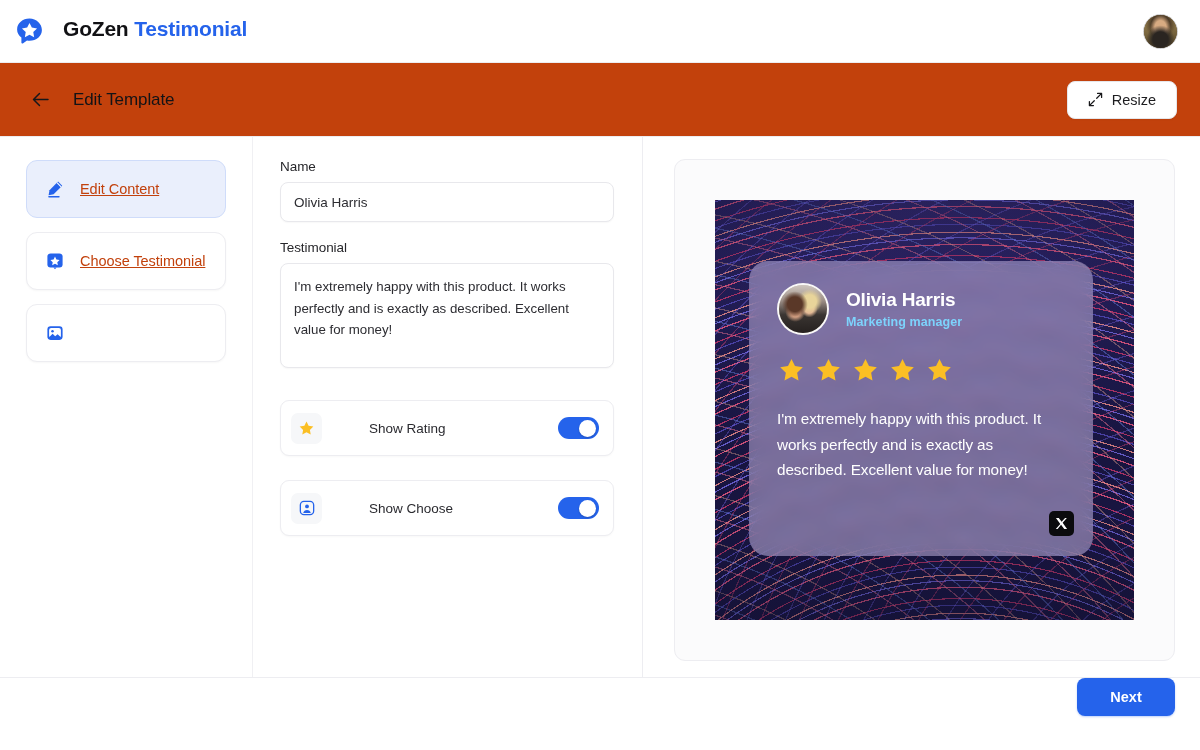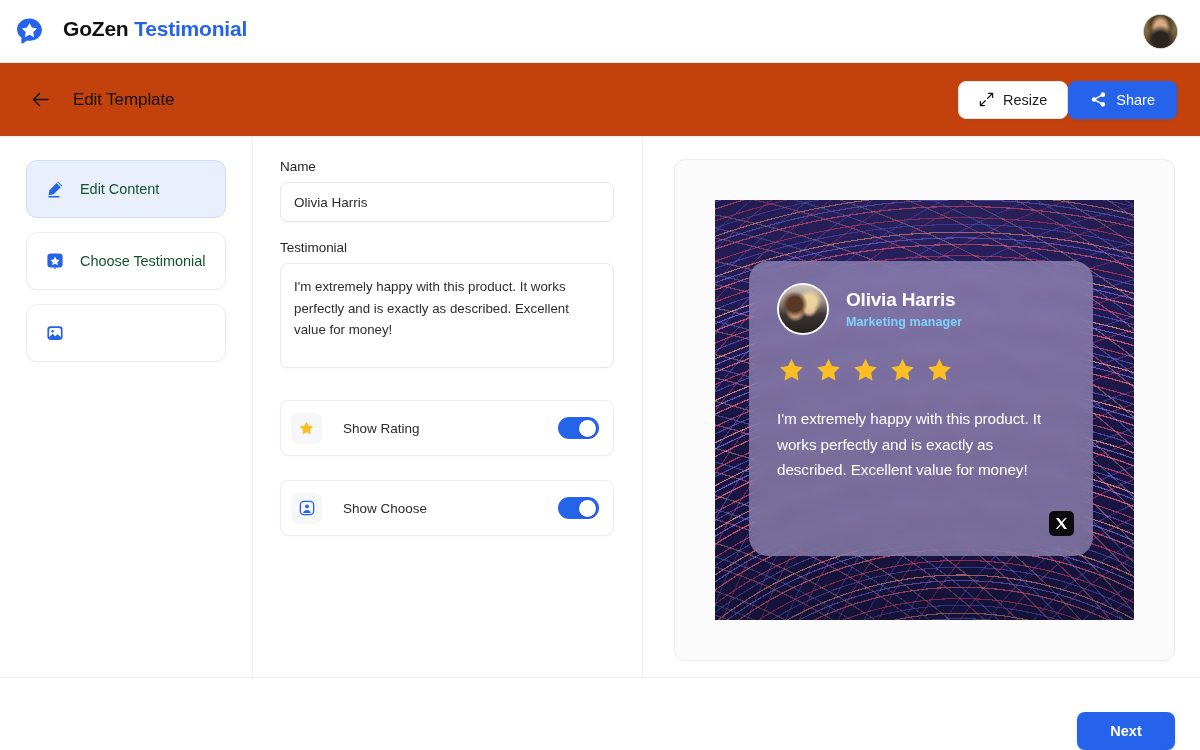--- a/index.html
+++ b/index.html
@@ -195,22 +195,23 @@
     height: 22px;
     flex: 0 0 22px;
     display: flex;
     align-items: center;
     justify-content: center;
   }
 
   .side-label {
     font-size: 14.5px;
     font-weight: 500;
-    color: #14532d;
+    color: #c2410c;
     letter-spacing: -0.05px;
+    text-decoration: underline;
   }
 
   
   .form-col {
     width: 390px;
     flex: 0 0 390px;
     padding: 22px 12px 0 27px;
     border-right: 1px solid #ededf1;
   }
 
@@ -260,20 +261,21 @@
   .toggle-row {
     width: 334px;
     height: 56px;
     border: 1px solid #ededf1;
     border-radius: 9px;
     background: #ffffff;
     display: flex;
     align-items: center;
     padding: 0 14px 0 10px;
     box-shadow: 0 1px 2px rgba(16,18,28,0.03);
+    gap: 26px;
   }
 
   .spacer-24 { height: 24px; }
 
   .tog-ico-box {
     width: 31px;
     height: 31px;
     flex: 0 0 31px;
     border-radius: 7px;
     background: #f6f7f9;
@@ -484,21 +486,21 @@
     align-items: center;
     justify-content: center;
   }
 
   
   .footer {
     height: 72px;
     flex: 0 0 72px;
     background: #ffffff;
     display: flex;
-    align-items: flex-end;
+    align-items: flex-start;
     justify-content: flex-end;
     padding: 0 25px;
   }
 
   .btn-next {
     background: #2563eb;
     color: #ffffff;
     height: 38px;
     width: 98px;
     border-radius: 8px;
@@ -545,29 +547,20 @@
 
     <div class="subheader-right">
 
       <button class="btn btn-resize">
         <svg width="15" height="15" viewBox="0 0 16 16">
           <path d="M14.5 1.5L9.3 6.7M14.5 1.5h-4.3M14.5 1.5v4.3M1.5 14.5l5.2-5.2M1.5 14.5h4.3M1.5 14.5v-4.3" fill="none" stroke="#17171a" stroke-width="1.35" stroke-linecap="round" stroke-linejoin="round"></path>
         </svg>
         <span>Resize</span>
       </button>
 
-      <button class="btn btn-share">
-        <svg width="17" height="17" viewBox="0 0 18 18">
-          <circle cx="13.6" cy="3.9" r="2.45" fill="#ffffff"></circle>
-          <circle cx="13.6" cy="14.1" r="2.45" fill="#ffffff"></circle>
-          <circle cx="4.3" cy="9" r="2.45" fill="#ffffff"></circle>
-          <path d="M6.3 7.9l5.4-2.9M6.3 10.1l5.4 2.9" stroke="#ffffff" stroke-width="1.45" stroke-linecap="round" fill="none"></path>
-        </svg>
-        <span>Share</span>
-      </button>
 
     </div>
   </div>
 
   <div class="body-area">
 
     <div class="sidebar">
 
       <div class="side-item active">
         <span class="side-ico">

